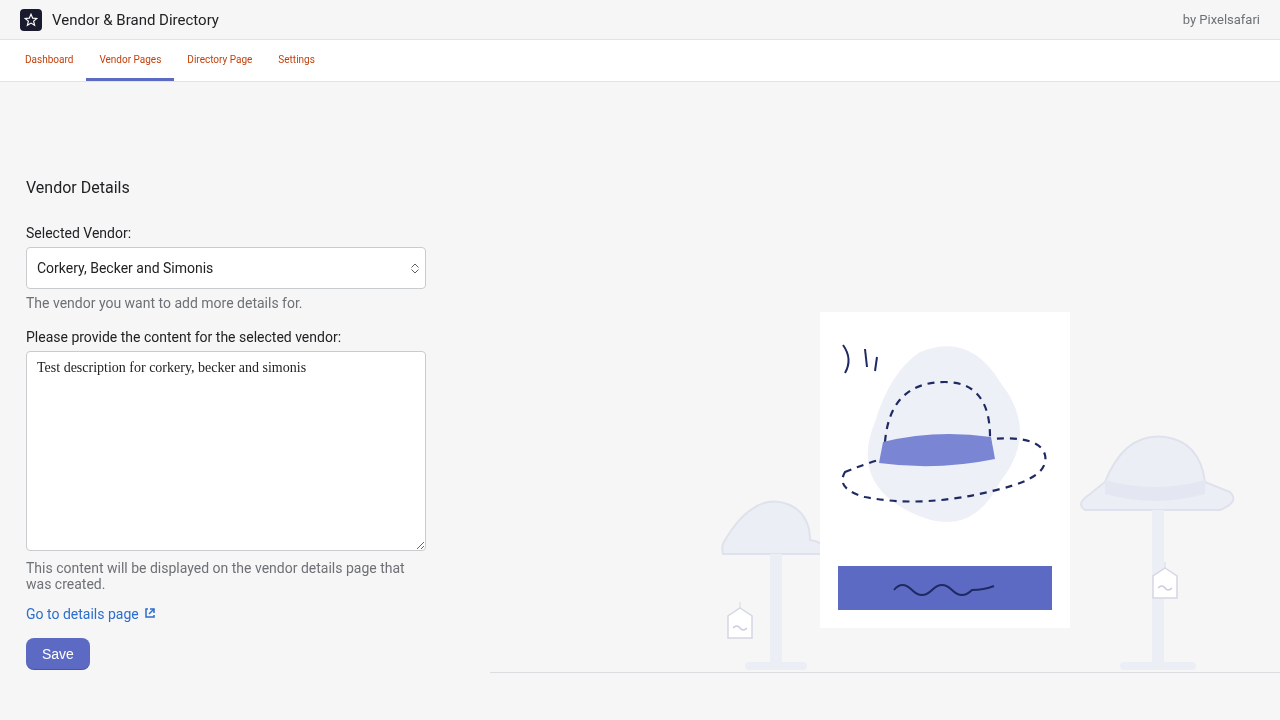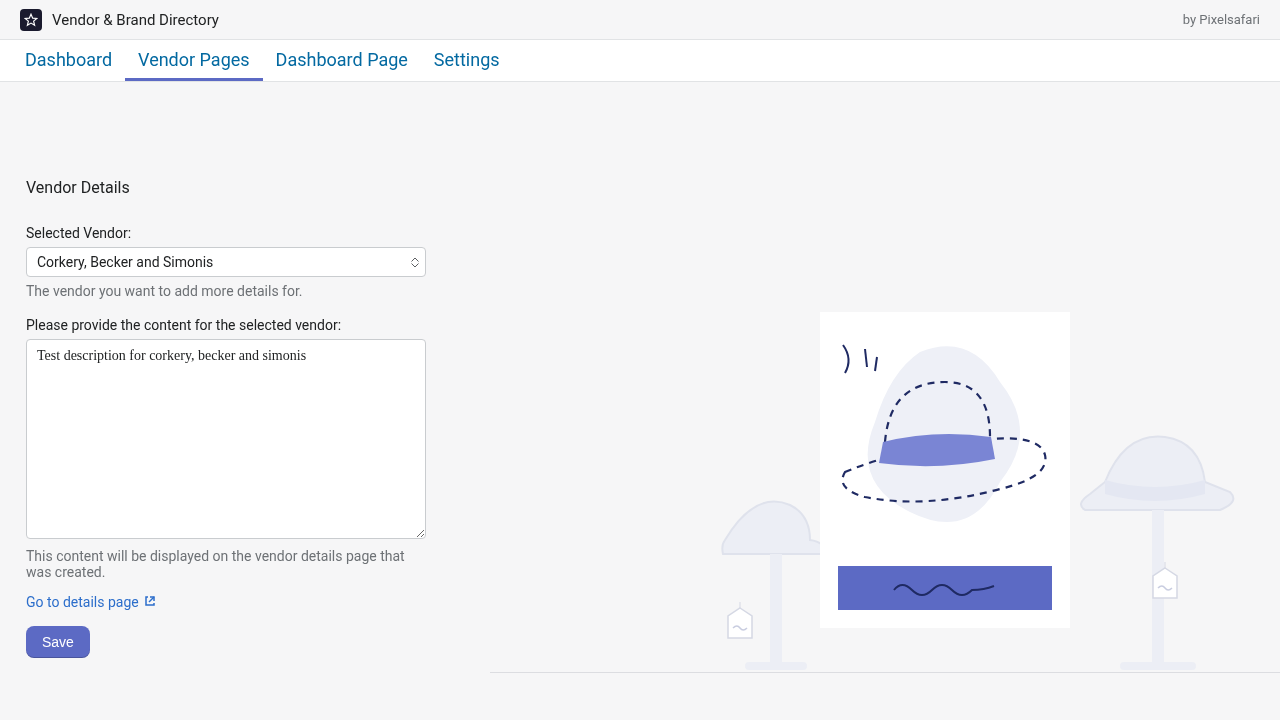--- a/index.html
+++ b/index.html
@@ -40,22 +40,22 @@
     height: 42px;
     background: #ffffff;
     border-bottom: 1px solid #e1e3e5;
     display: flex;
     align-items: stretch;
     padding: 0 12px;
   }
   .tab-item {
     display: flex; align-items: center;
     padding: 0 13px;
-    font-size: 18px;
-    color: #0369a1;
+    font-size: 10px;
+    color: #c2410c;
     cursor: pointer;
     border-bottom: 3px solid transparent;
     position: relative;
   }
   .tab-item.active { border-bottom-color: #5c6ac4; }
 
   
   .main {
     display: flex;
     padding: 0;
@@ -83,21 +83,21 @@
 
   .field-label {
     font-size: 14px;
     color: #202223;
     margin-bottom: 6px;
     display: block;
   }
   .select-wrap { position: relative; margin-bottom: 6px; }
   .select {
     width: 400px;
-    height: 30px;
+    height: 42px;
     border: 1px solid #c9cccf;
     border-radius: 4px;
     background: #ffffff;
     padding: 0 44px 0 10px;
     font-size: 14px;
     color: #202223;
     appearance: none;
     -webkit-appearance: none;
     display: flex; align-items: center;
     cursor: pointer;
@@ -229,21 +229,21 @@
 </div>
 
 <div class="tab-nav">
   <div class="tab-item">
     <span>Dashboard</span>
   </div>
   <div class="tab-item active">
     <span>Vendor Pages</span>
   </div>
   <div class="tab-item">
-    <span>Dashboard Page</span>
+    <span>Directory Page</span>
   </div>
   <div class="tab-item">
     <span>Settings</span>
   </div>
 </div>
 
 <div class="main">
 
   <div class="form-col">
     <h2 class="section-title">Vendor Details</h2>

